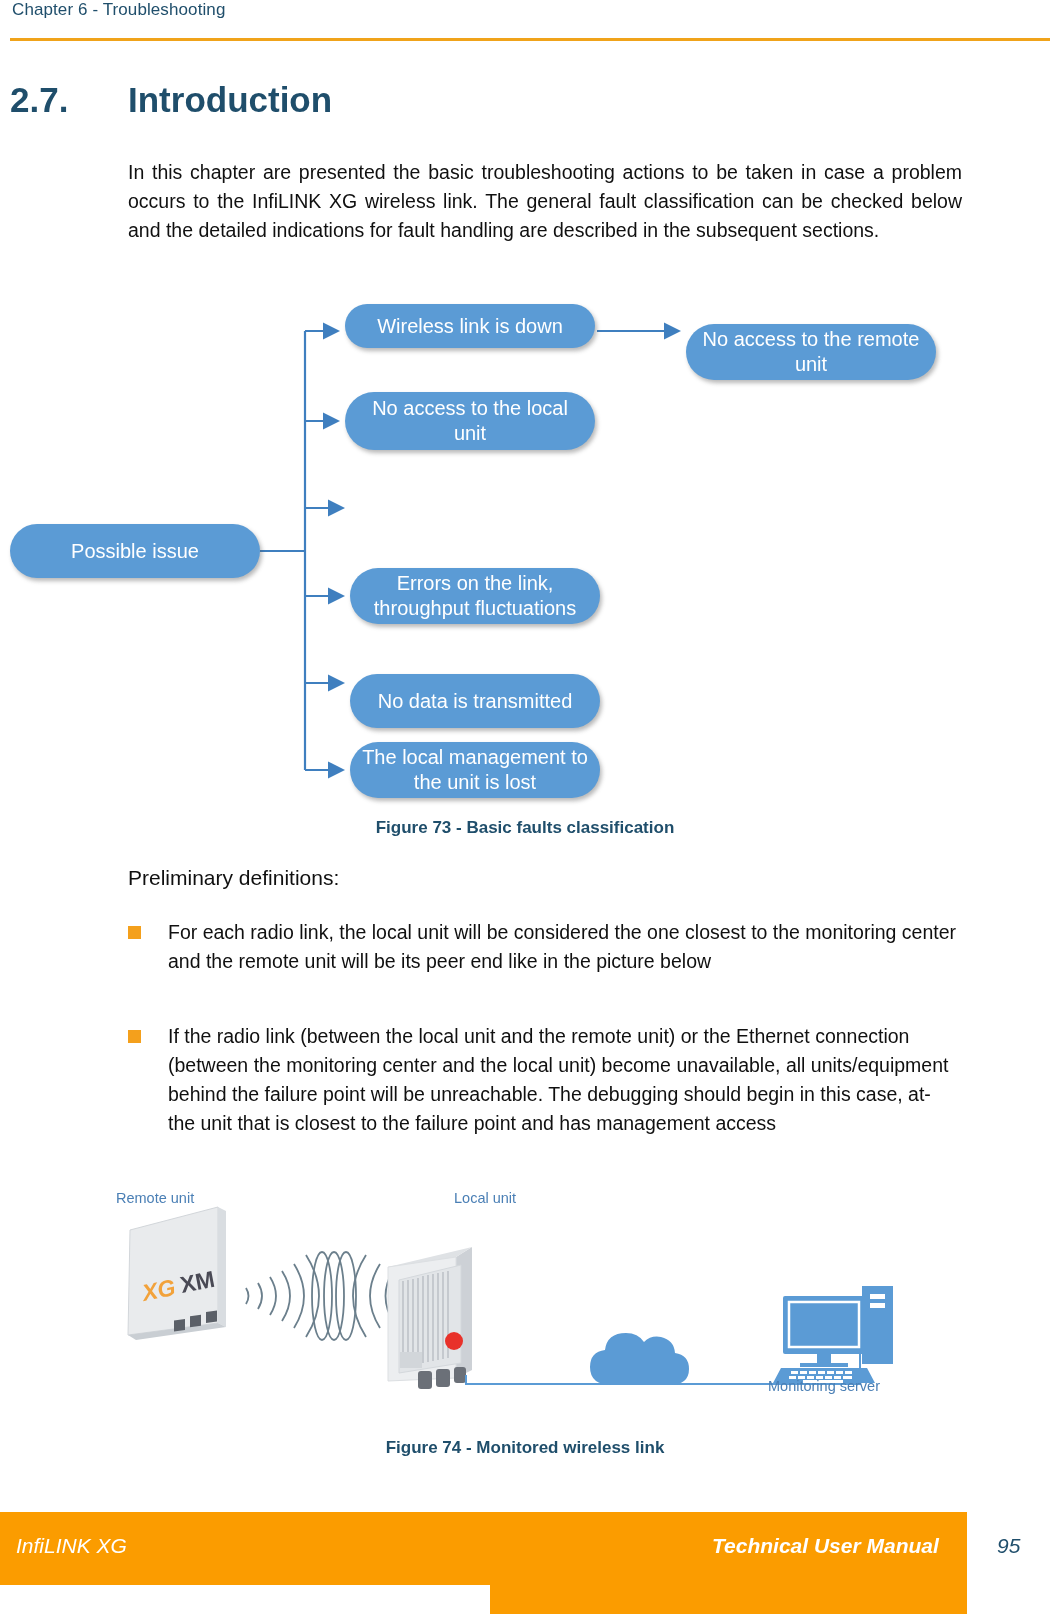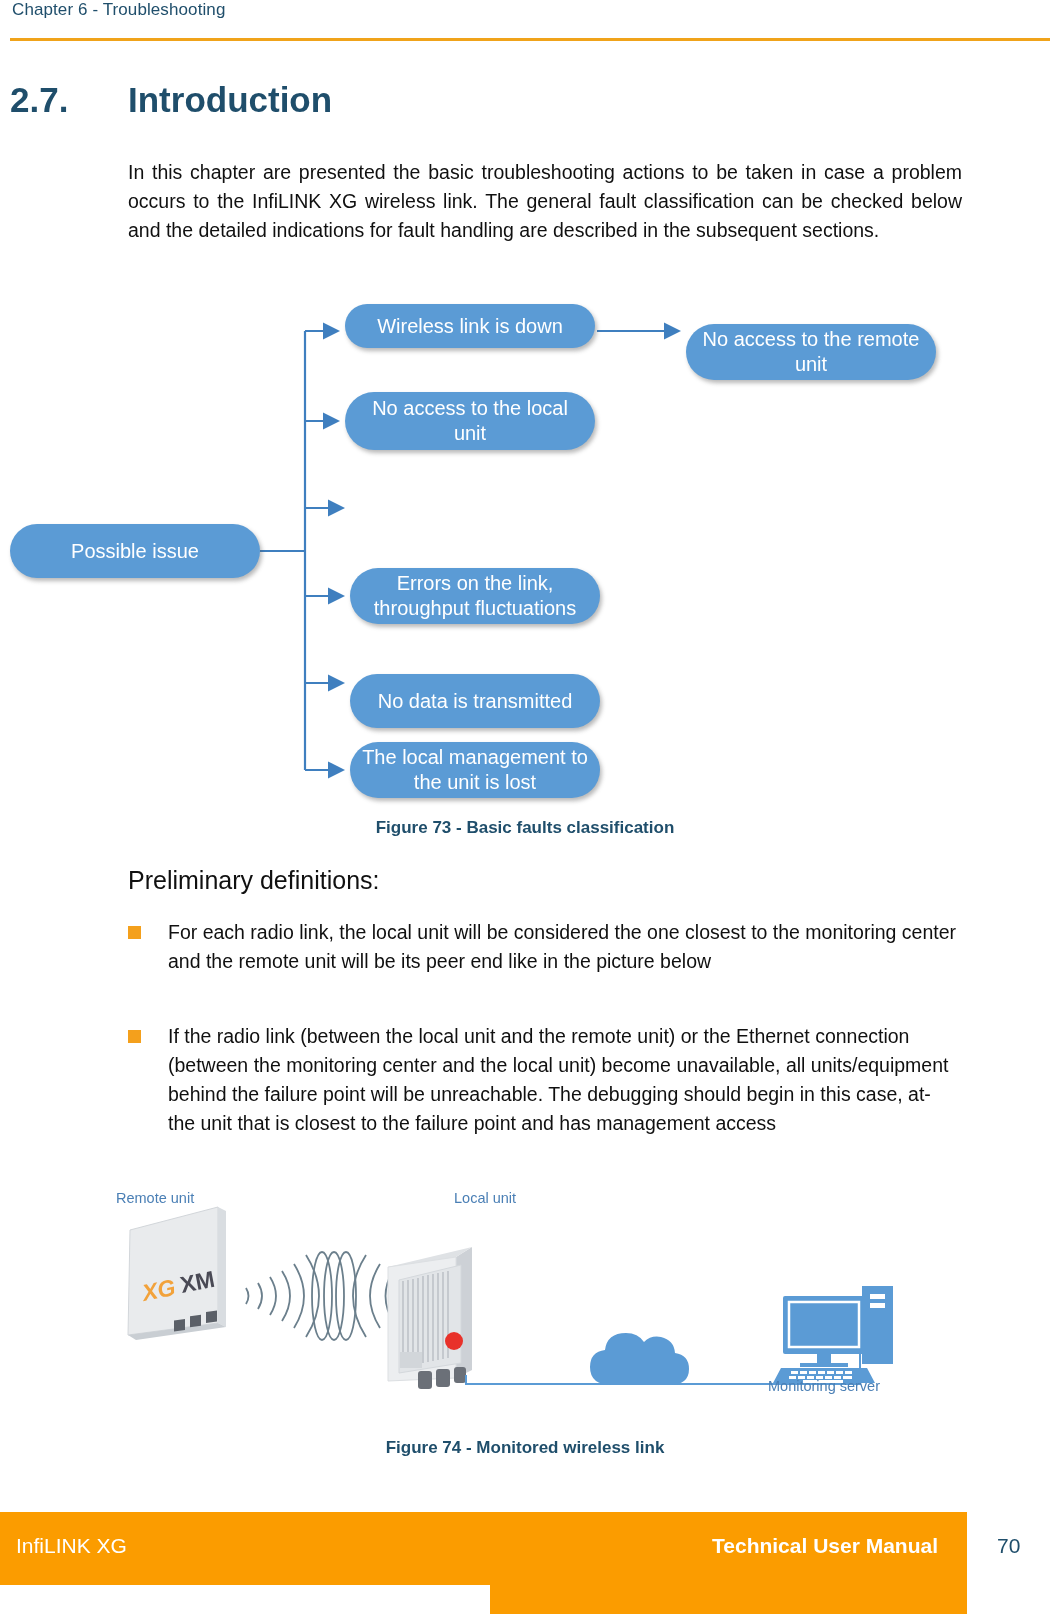--- a/index.html
+++ b/index.html
@@ -65,21 +65,21 @@
     width: 834px;
     font-size: 19.5px;
     line-height: 29px;
     text-align: justify;
     color: #101010;
   }
 
   .prelim-line {
     position: absolute;
     left: 128px; top: 866px;
-    font-size: 25px;
+    font-size: 21px;
     color: #101010;
   }
 
   .bullet-block {
     position: absolute;
     left: 128px;
     width: 834px;
   }
   .bullet-block.b1 { top: 918px; }
   .bullet-block.b2 { top: 1022px; }
@@ -162,20 +162,21 @@
   .lbl-remote { left: 16px;  top: 5px; }
   .lbl-local  { left: 354px; top: 5px; }
   .lbl-server { left: 668px; top: 193px; }
 
   
   .footer {
     position: absolute;
     left: 0; top: 1512px;
     width: 1050px;
     height: 74px;
+    font-style: italic;
   }
   .footer-band {
     position: absolute;
     left: 0; top: 0;
     width: 967px;
     height: 73px;
     background: #fb9c00;
   }
   .footer-band-ext {
     position: absolute;
@@ -370,14 +371,14 @@
   <div class="fig74-label lbl-server">Monitoring server</div>
 </div>
 
 <div class="fig-caption cap74">Figure 74 - Monitored wireless link</div>
 
 <div class="footer">
   <div class="footer-band"></div>
   <div class="footer-band-ext"></div>
   <div class="footer-left">InfiLINK XG</div>
   <div class="footer-mid">Technical User Manual</div>
-  <div class="footer-page">70</div>
+  <div class="footer-page">95</div>
 </div>
 
 </body></html>

